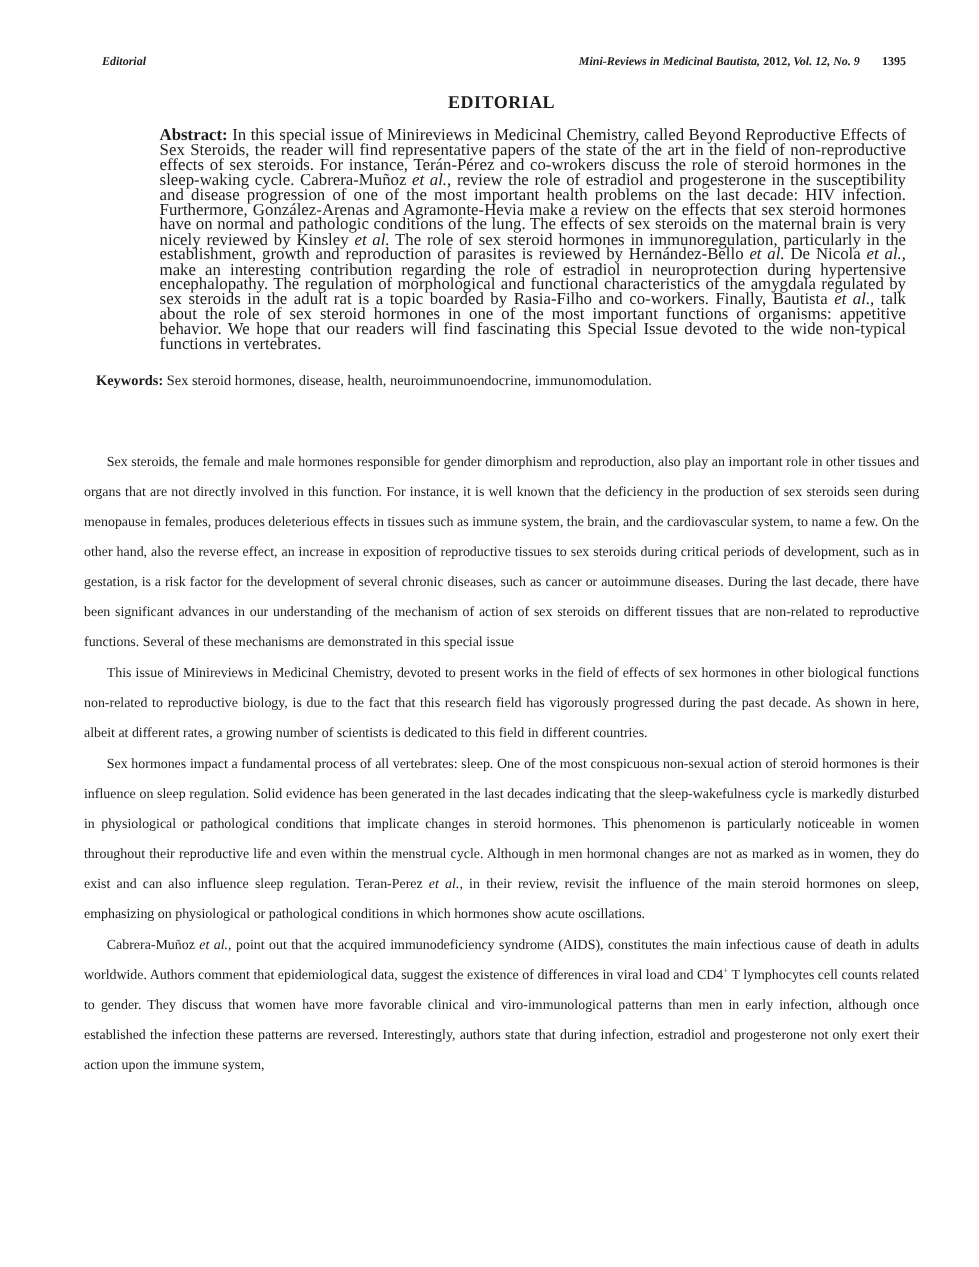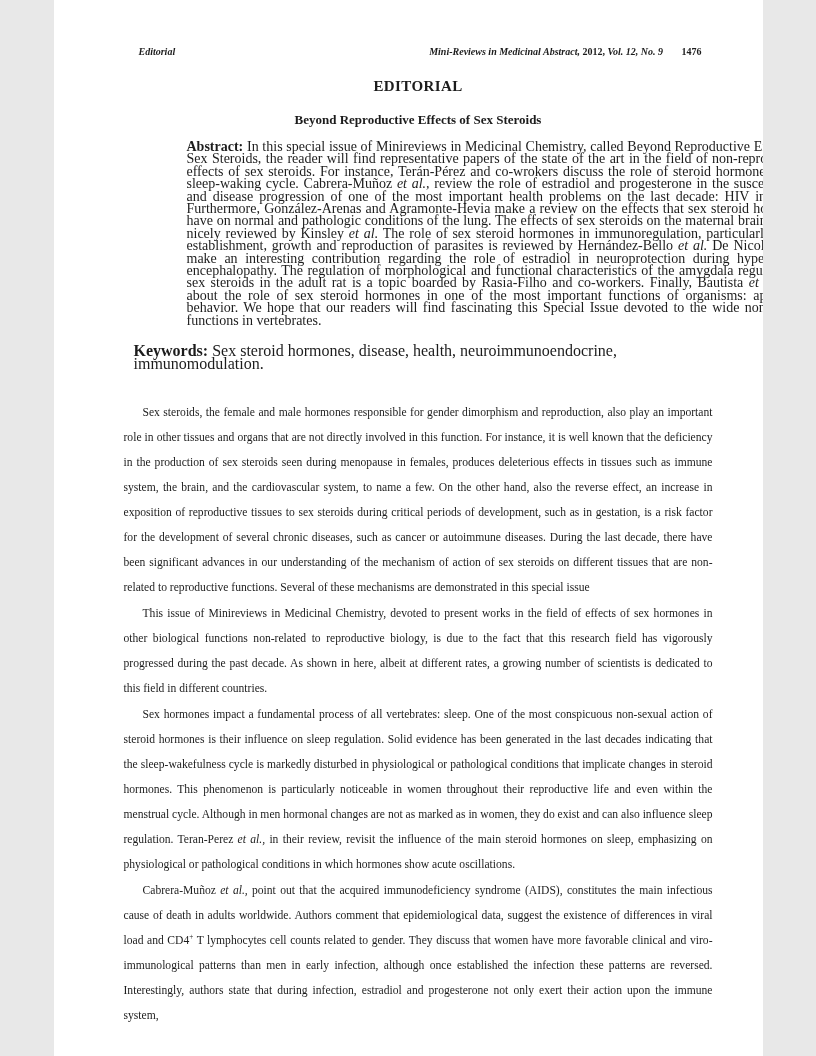--- a/index.html
+++ b/index.html
@@ -1,17 +1,17 @@
 <!DOCTYPE html>
 <html><head>
 <meta charset="utf-8">
 <style>
   html, body { margin: 0; padding: 0; background: #e8e8e8; }
   .page {
-    width: 709px;
+    width: 816px;
     height: 1056px;
     margin: 0 auto;
     background: #ffffff;
     box-sizing: border-box;
     padding: 46px 50px 0 70px;
     font-family: "Liberation Serif", serif;
     color: #1c1c1c;
     overflow: hidden;
     position: relative;
   }
@@ -43,51 +43,50 @@
   .abstract {
     width: 622px;
     margin: 13px 0 0 63px;
     font-size: 14px;
     line-height: 12.4px;
     text-align: justify;
   }
   .abstract-label { font-weight: bold; }
   .keywords {
     margin: 17px 0 0 10px;
-    font-size: 16px;
+    font-size: 12px;
     line-height: 13px;
   }
   .keywords-label { font-weight: bold; }
   .body-text {
-    margin-top: 30px;
+    margin-top: 48px;
     font-size: 11.6px;
     line-height: 25px;
     text-align: justify;
     font-family: Liberation Serif, serif;
   }
   .body-text p { margin: 0 0 1px; text-indent: 19px; }
   .it { font-style: italic; }
   sup { font-size: 0.62em; vertical-align: super; line-height: 0; }
 </style>
 </head>
 <body>
 
 <div class="page">
 
   <div class="header-row">
     <span class="running-title">Editorial</span>
     <span class="journal-ref">
-      <span><span class="it">Mini-Reviews in Medicinal Abstract,</span><span> 2012, </span><span class="it">Vol. 12, No. 9</span></span>
-      <span class="page-number">1476</span>
+      <span><span class="it">Mini-Reviews in Medicinal Bautista,</span><span> 2012, </span><span class="it">Vol. 12, No. 9</span></span>
+      <span class="page-number">1395</span>
     </span>
   </div>
 
   <h1 class="section-heading">EDITORIAL</h1>
 
-  <h2 class="article-title">Beyond Reproductive Effects of Sex Steroids</h2>
 
   <p class="abstract"><span class="abstract-label">Abstract:</span><span><span> In this special issue of Minireviews in Medicinal Chemistry, called Beyond Reproductive Effects of Sex Steroids, the reader will find representative papers of the state of the art in the field of non-reproductive effects of sex steroids. For instance, Terán-Pérez and co-wrokers discuss the role of steroid hormones in the sleep-waking cycle. Cabrera-Muñoz </span><span class="it">et al.,</span><span> review the role of estradiol and progesterone in the susceptibility and disease progression of one of the most important health problems on the last decade: HIV infection. Furthermore, González-Arenas and Agramonte-Hevia make a review on the effects that sex steroid hormones have on normal and pathologic conditions of the lung. The effects of sex steroids on the maternal brain is very nicely reviewed by Kinsley </span><span class="it">et al.</span><span> The role of sex steroid hormones in immunoregulation, particularly in the establishment, growth and reproduction of parasites is reviewed by Hernández-Bello </span><span class="it">et al.</span><span> De Nicola </span><span class="it">et al.,</span><span> make an interesting contribution regarding the role of estradiol in neuroprotection during hypertensive encephalopathy. The regulation of morphological and functional characteristics of the amygdala regulated by sex steroids in the adult rat is a topic boarded by Rasia-Filho and co-workers. Finally, Bautista </span><span class="it">et al.,</span><span> talk about the role of sex steroid hormones in one of the most important functions of organisms: appetitive behavior. We hope that our readers will find fascinating this Special Issue devoted to the wide non-typical functions in vertebrates.</span></span></p>
 
   <p class="keywords"><span class="keywords-label">Keywords:</span><span> Sex steroid hormones, disease, health, neuroimmunoendocrine, immunomodulation.</span></p>
 
   <div class="body-text">
     <p><span>Sex steroids, the female and male hormones responsible for gender dimorphism and reproduction, also play an important role in other tissues and organs that are not directly involved in this function. For instance, it is well known that the deficiency in the production of sex steroids seen during menopause in females, produces deleterious effects in tissues such as immune system, the brain, and the cardiovascular system, to name a few. On the other hand, also the reverse effect, an increase in exposition of reproductive tissues to sex steroids during critical periods of development, such as in gestation, is a risk factor for the development of several chronic diseases, such as cancer or autoimmune diseases. During the last decade, there have been significant advances in our understanding of the mechanism of action of sex steroids on different tissues that are non-related to reproductive functions. Several of these mechanisms are demonstrated in this special issue</span></p>
     <p><span>This issue of Minireviews in Medicinal Chemistry, devoted to present works in the field of effects of sex hormones in other biological functions non-related to reproductive biology, is due to the fact that this research field has vigorously progressed during the past decade. As shown in here, albeit at different rates, a growing number of scientists is dedicated to this field in different countries.</span></p>
     <p><span>Sex hormones impact a fundamental process of all vertebrates: sleep. One of the most conspicuous non-sexual action of steroid hormones is their influence on sleep regulation. Solid evidence has been generated in the last decades indicating that the sleep-wakefulness cycle is markedly disturbed in physiological or pathological conditions that implicate changes in steroid hormones. This phenomenon is particularly noticeable in women throughout their reproductive life and even within the menstrual cycle. Although in men hormonal changes are not as marked as in women, they do exist and can also influence sleep regulation. Teran-Perez </span><span class="it">et al.,</span><span> in their review, revisit the influence of the main steroid hormones on sleep, emphasizing on physiological or pathological conditions in which hormones show acute oscillations.</span></p>
     <p><span>Cabrera-Muñoz </span><span class="it">et al.,</span><span> point out that the acquired immunodeficiency syndrome (AIDS), constitutes the main infectious cause of death in adults worldwide. Authors comment that epidemiological data, suggest the existence of differences in viral load and CD4</span><sup>+</sup><span> T lymphocytes cell counts related to gender. They discuss that women have more favorable clinical and viro-immunological patterns than men in early infection, although once established the infection these patterns are reversed. Interestingly, authors state that during infection, estradiol and progesterone not only exert their action upon the immune system,</span></p>

